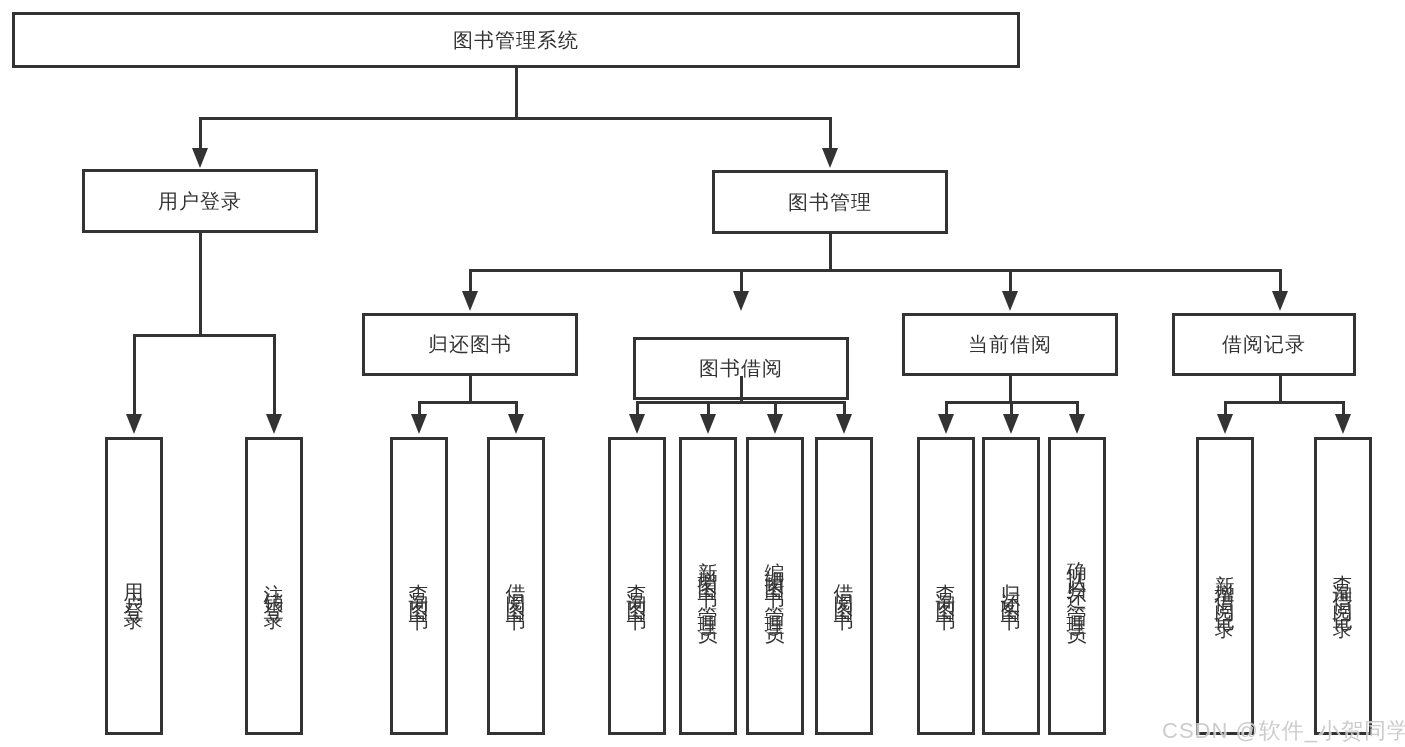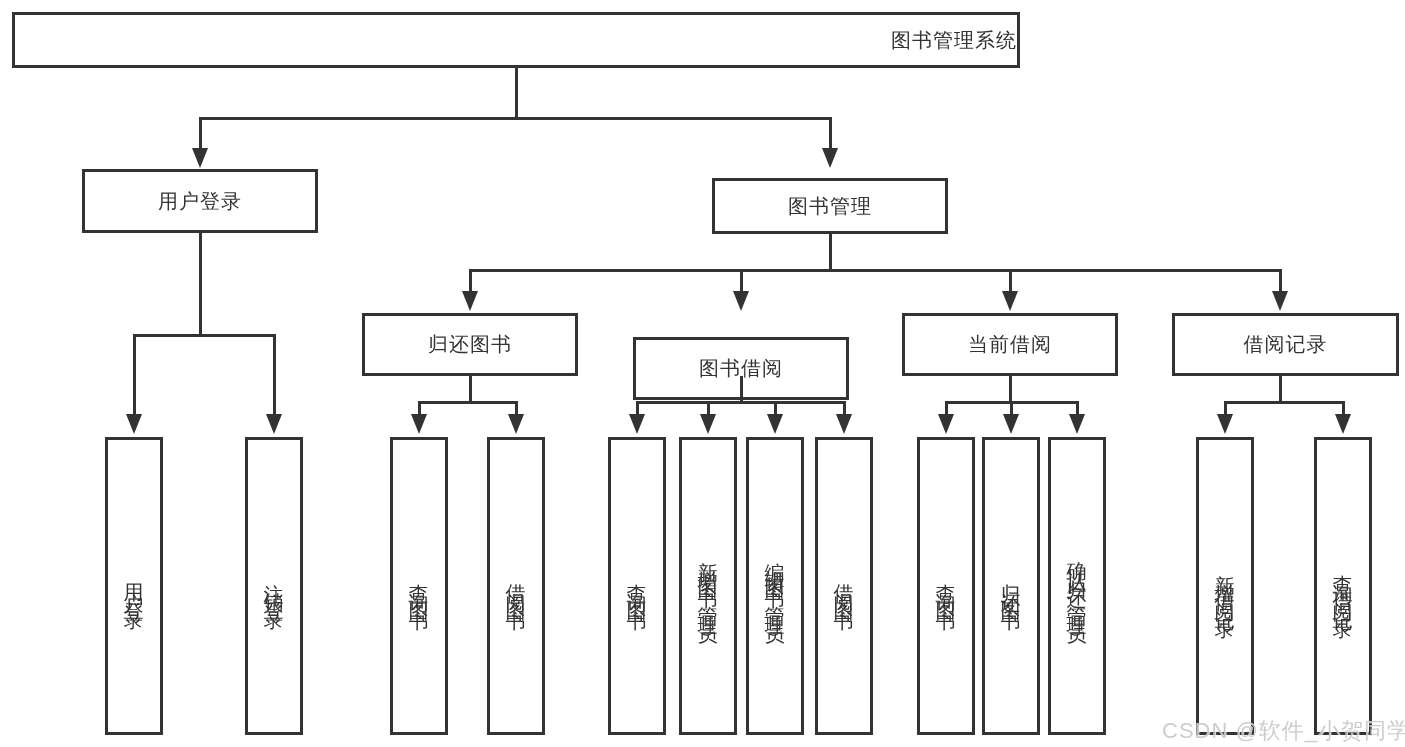--- a/index.html
+++ b/index.html
@@ -27,35 +27,35 @@
     position:absolute;left:1162px;top:716px;z-index:10;
     font-size:22px;color:#c8c8c8;opacity:0.92;letter-spacing:1px;
     text-shadow:1px 1px 0 rgba(255,255,255,0.8);white-space:nowrap;
   }
 </style>
 </head>
 <body>
 
 <div class="canvas">
 
-  <div class="box" style="left:12px;top:12px;width:1008px;height:56px;justify-content:flex-end;">
+  <div class="box" style="left:12px;top:12px;width:1008px;height:56px;">
     <span>图书管理系统</span>
   </div>
 
   <div class="vl" style="left:515px;top:68px;height:52px;"></div>
   <div class="hl" style="left:199px;top:117px;width:633px;"></div>
   <div class="vl" style="left:199px;top:117px;height:33px;"></div>
   <div class="ah" style="left:192px;top:148px;"></div>
   <div class="vl" style="left:829px;top:117px;height:33px;"></div>
   <div class="ah" style="left:822px;top:148px;"></div>
 
   <div class="box" style="left:82px;top:169px;width:236px;height:64px;">
     <span>用户登录</span>
   </div>
-  <div class="box" style="left:712px;top:178px;width:236px;height:56px;">
+  <div class="box" style="left:712px;top:170px;width:236px;height:64px;">
     <span>图书管理</span>
   </div>
 
   <div class="vl" style="left:199px;top:233px;height:104px;"></div>
   <div class="hl" style="left:133px;top:334px;width:143px;"></div>
   <div class="vl" style="left:133px;top:334px;height:80px;"></div>
   <div class="ah" style="left:126px;top:414px;"></div>
   <div class="vl" style="left:273px;top:334px;height:80px;"></div>
   <div class="ah" style="left:266px;top:414px;"></div>
 
@@ -72,21 +72,21 @@
 
   <div class="box" style="left:362px;top:313px;width:216px;height:63px;">
     <span>归还图书</span>
   </div>
   <div class="box" style="left:633px;top:313px;width:216px;height:63px;margin-top:24px;">
     <span>图书借阅</span>
   </div>
   <div class="box" style="left:902px;top:313px;width:216px;height:63px;justify-content:center;">
     <span>当前借阅</span>
   </div>
-  <div class="box" style="left:1172px;top:313px;width:227px;height:63px;">
+  <div class="box" style="left:1172px;top:313px;width:184px;height:63px;">
     <span>借阅记录</span>
   </div>
 
   <div class="vl" style="left:469px;top:376px;height:28px;"></div>
   <div class="hl" style="left:418px;top:401px;width:100px;"></div>
   <div class="vl" style="left:418px;top:401px;height:15px;"></div>
   <div class="ah" style="left:411px;top:414px;"></div>
   <div class="vl" style="left:515px;top:401px;height:15px;"></div>
   <div class="ah" style="left:508px;top:414px;"></div>
 

